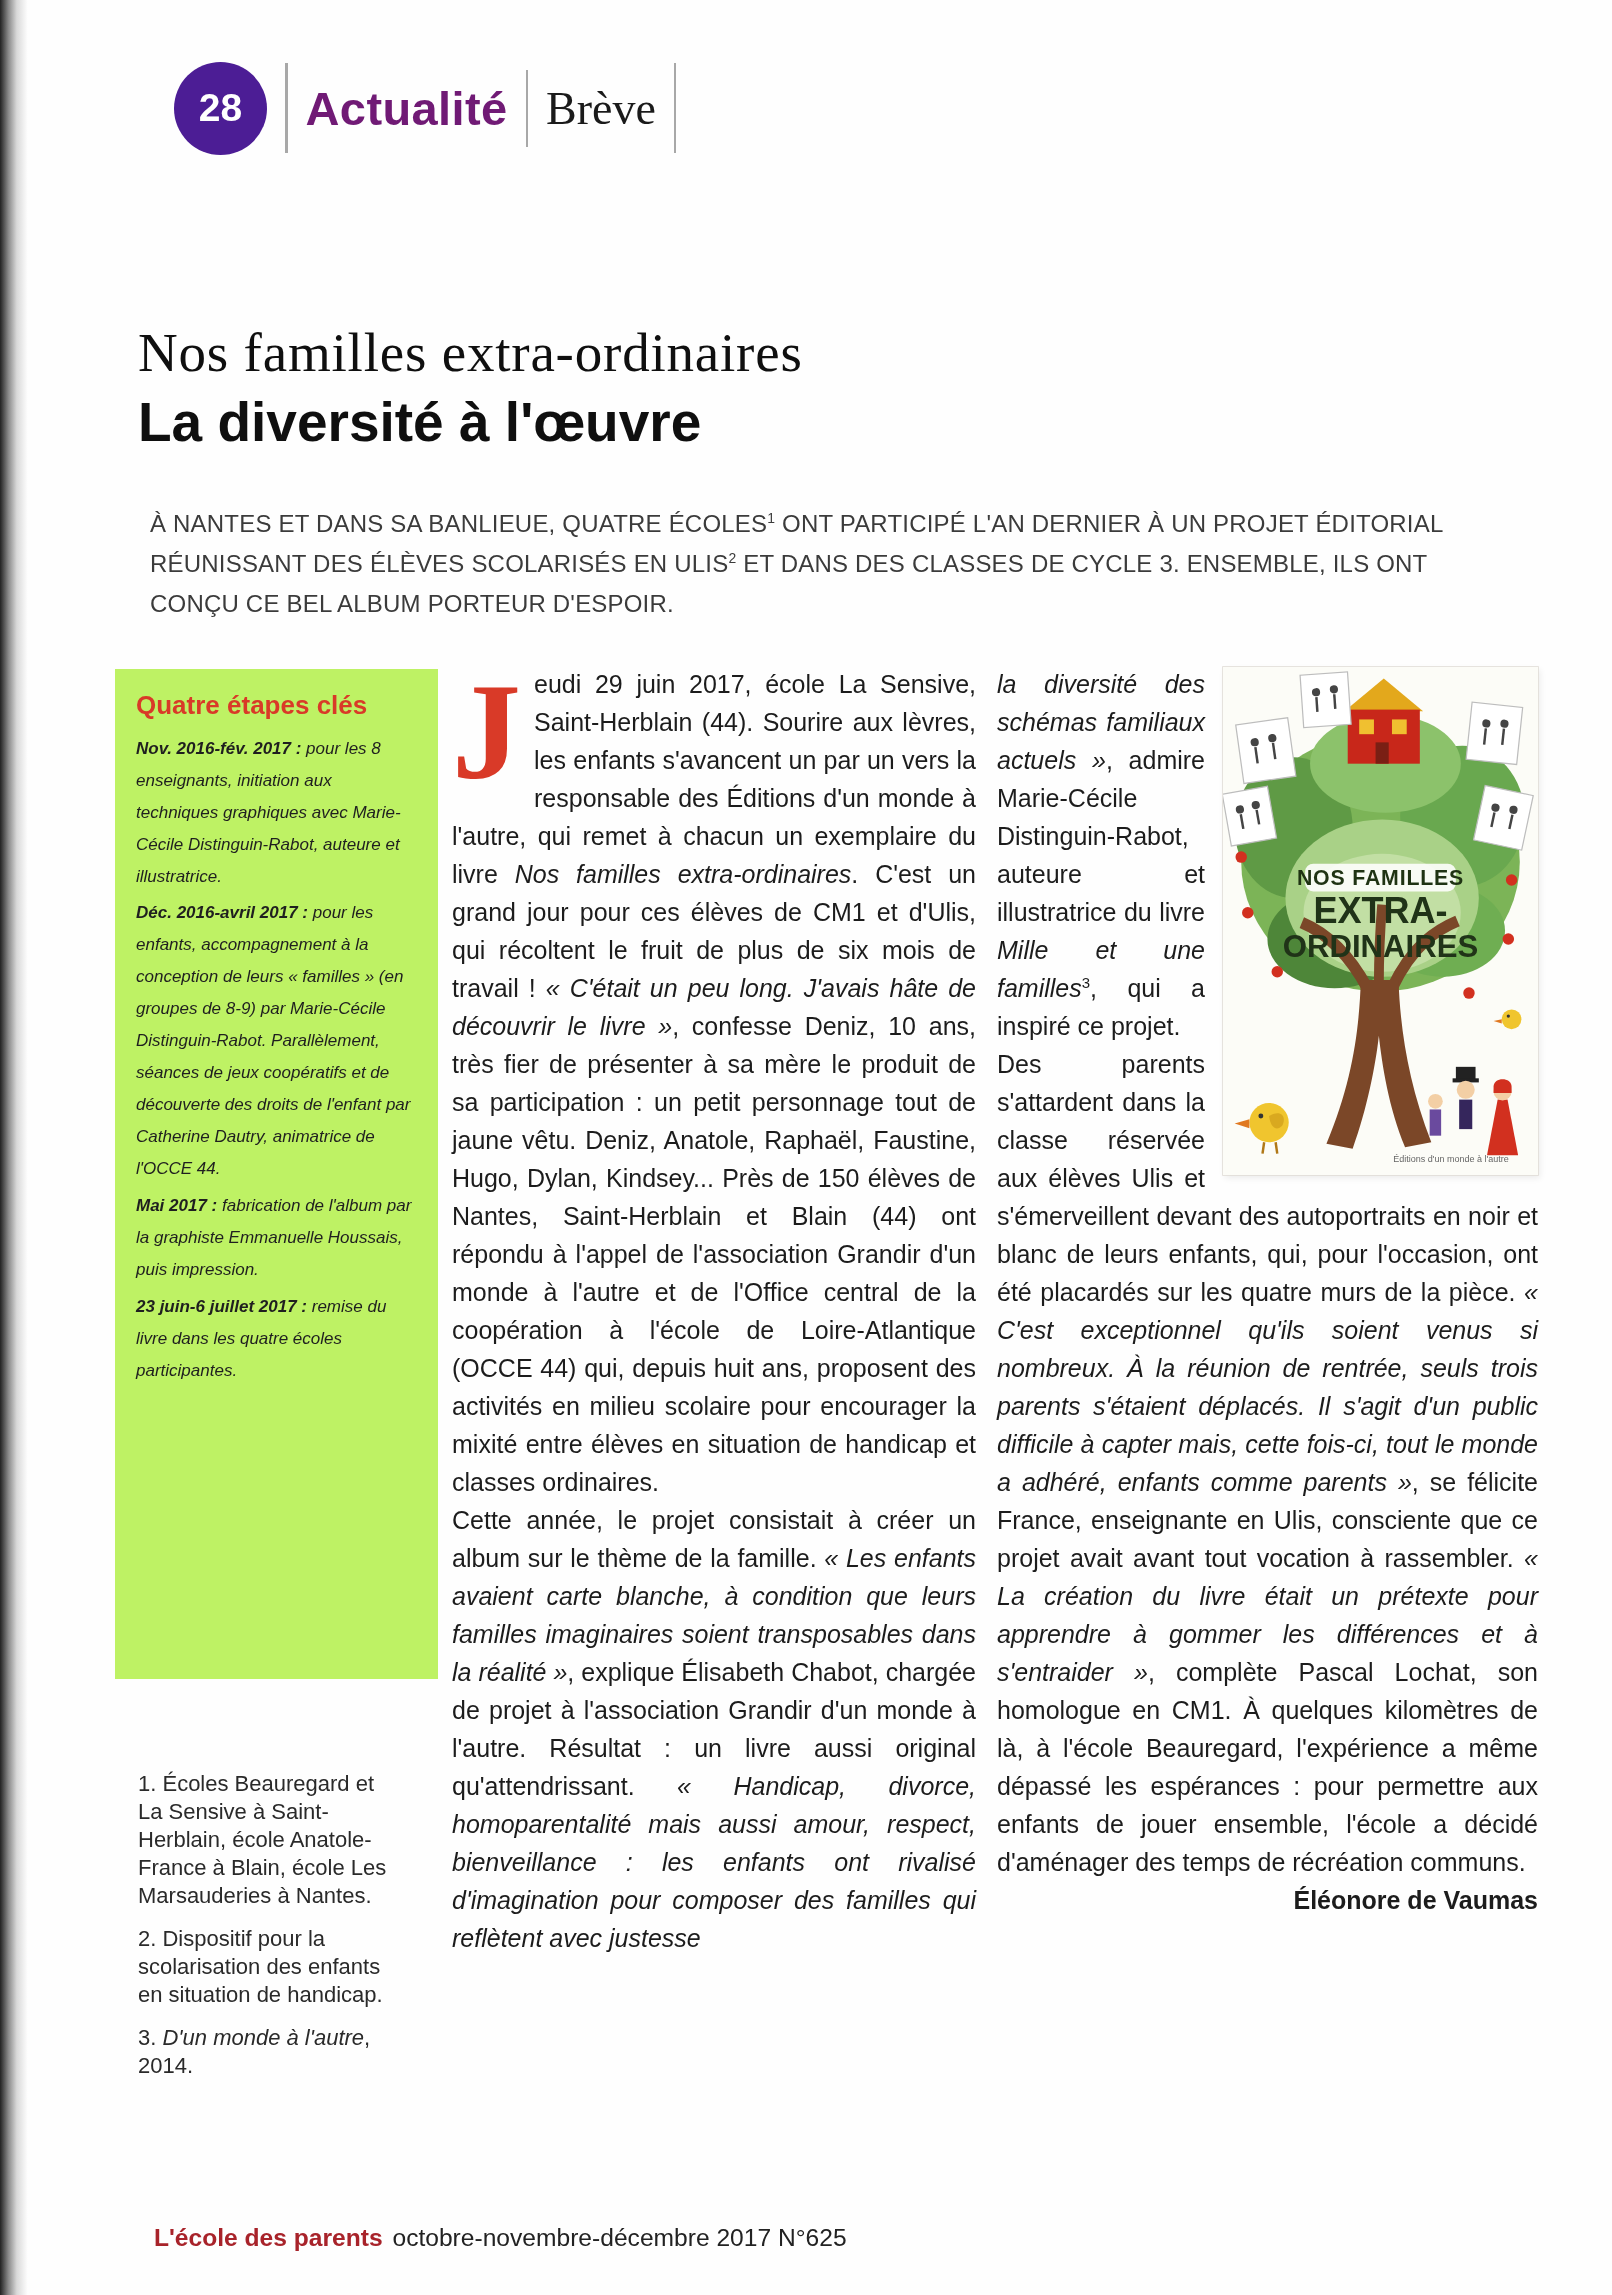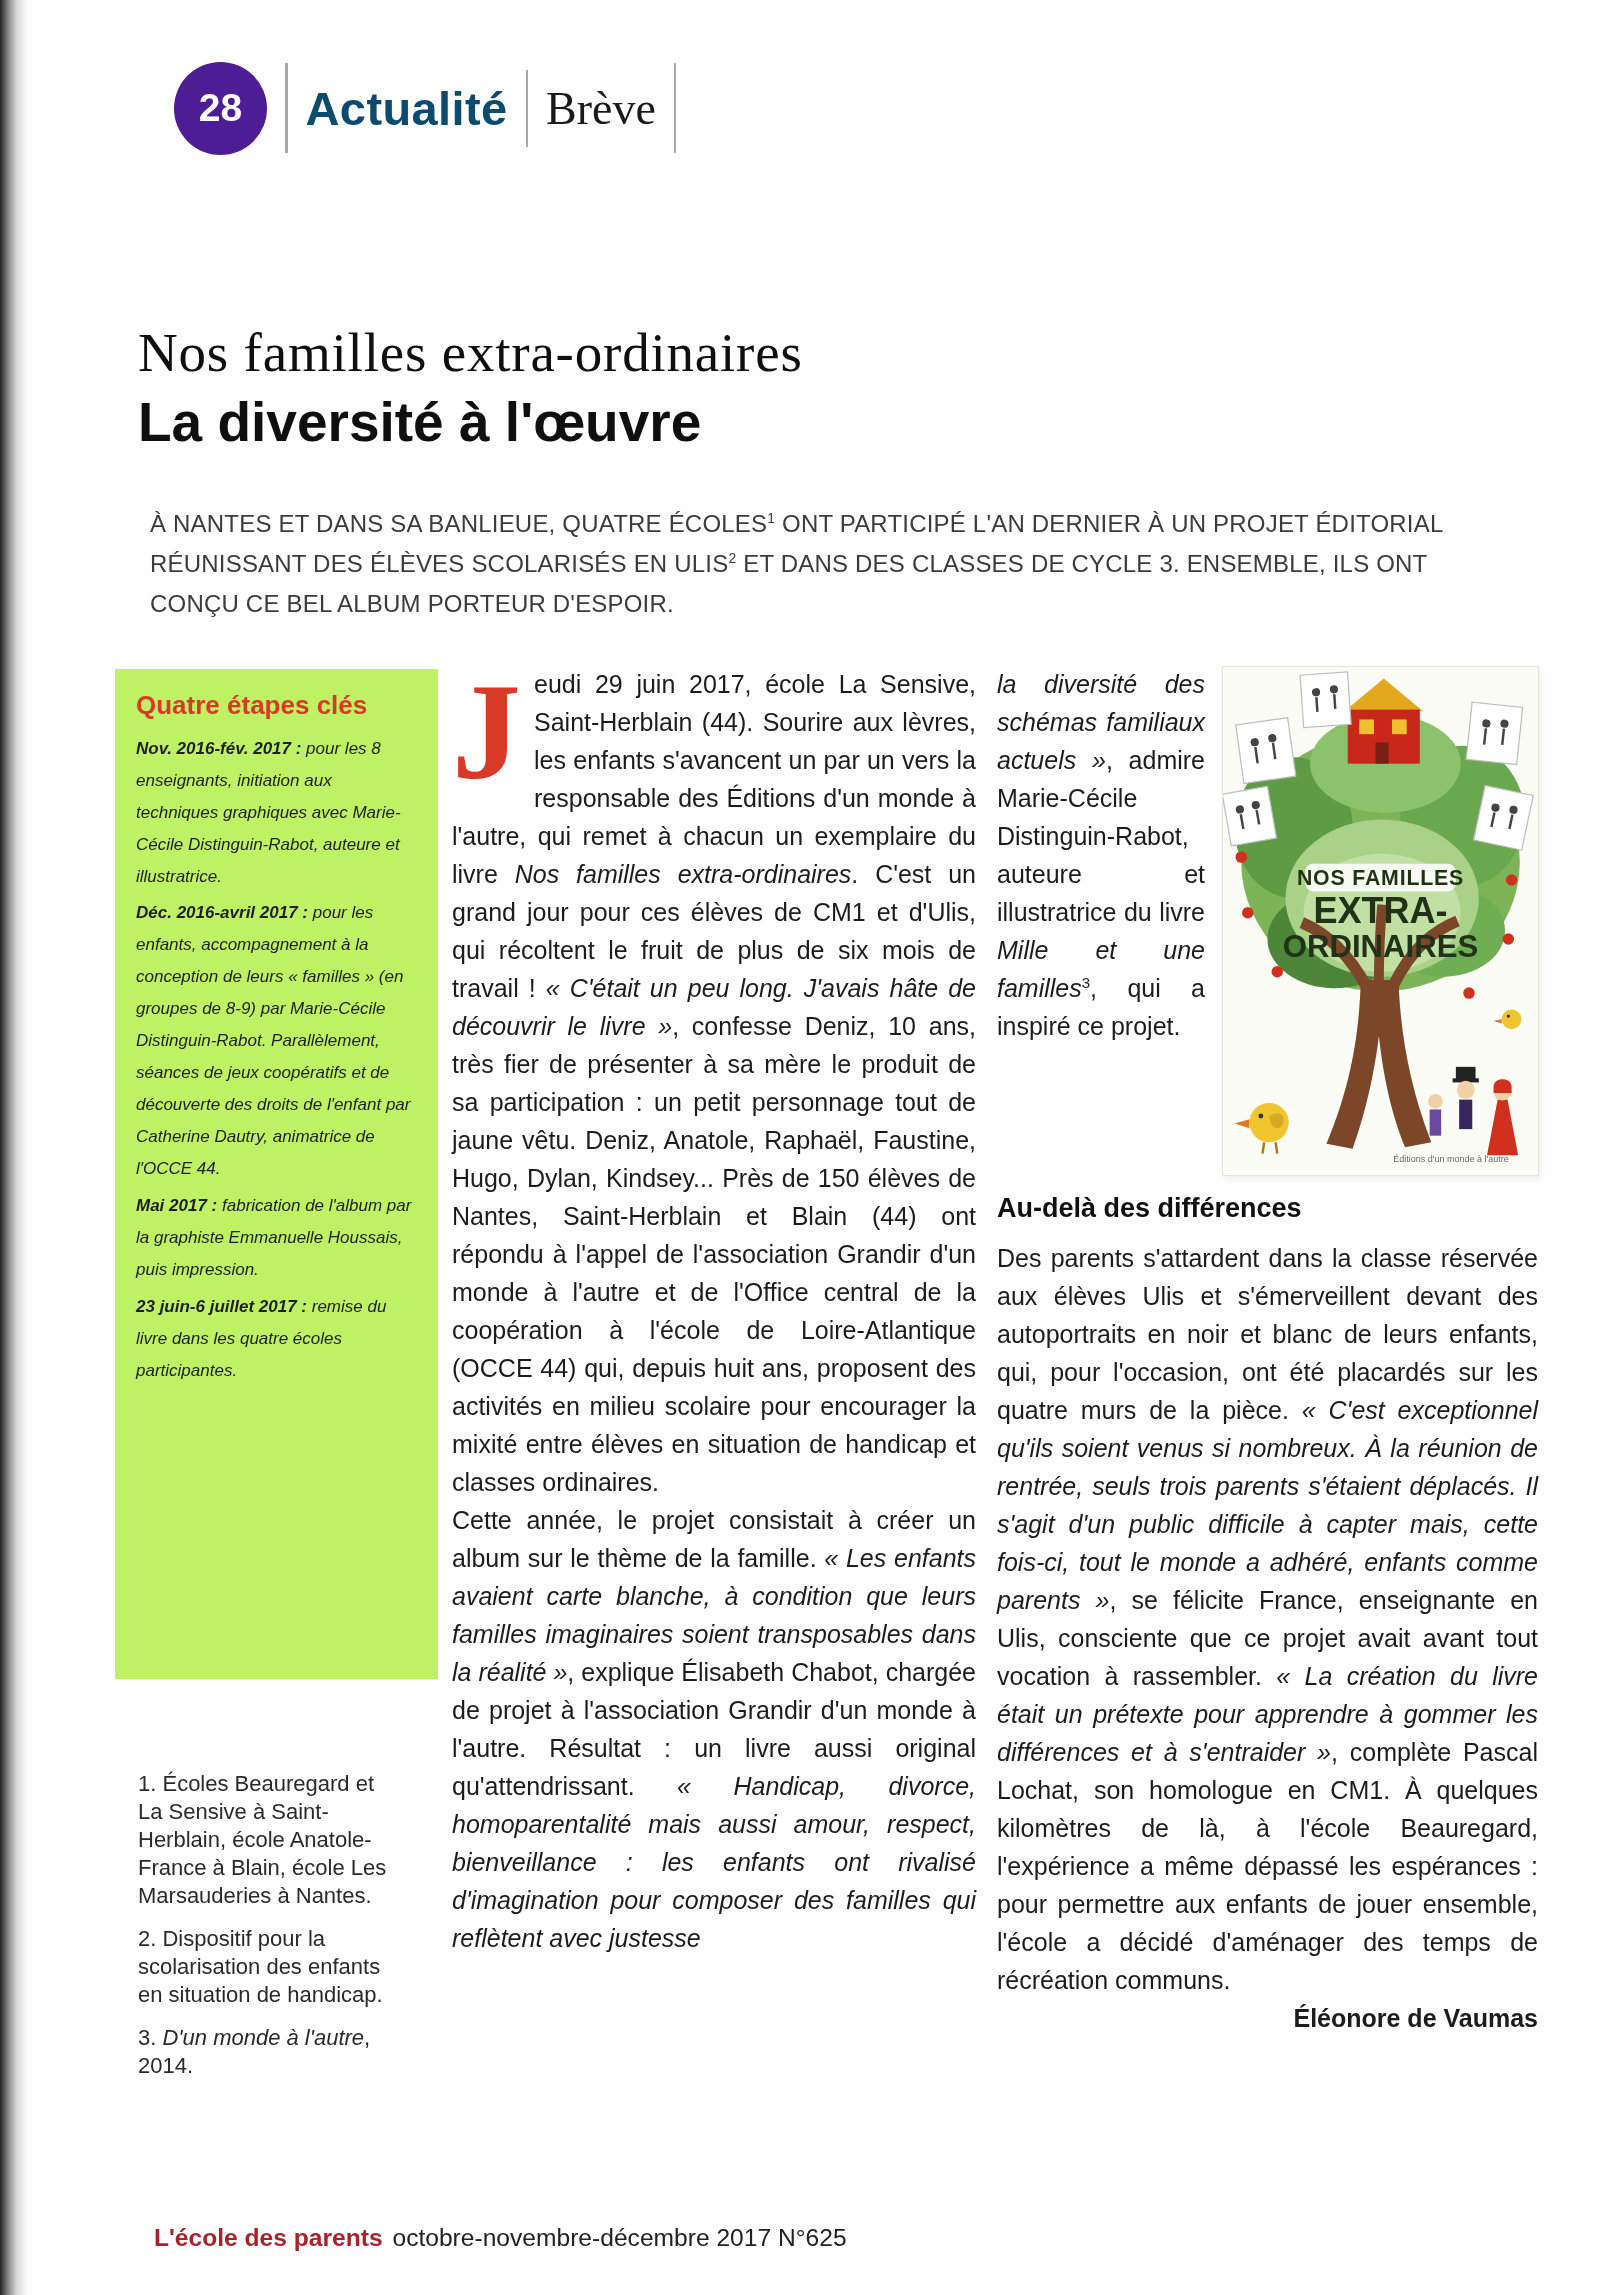--- a/index.html
+++ b/index.html
@@ -12,21 +12,21 @@
     background:linear-gradient(90deg,#222 0%,#8a8a8a 30%,#d9d9d9 60%,#fff 100%);
   }
   
   .masthead{position:absolute;left:174px;top:57px;display:flex;align-items:center;gap:18px;height:102px;}
   .page-number{
     width:93px;height:93px;border-radius:50%;background:#4c1d95;color:#fff;
     display:flex;align-items:center;justify-content:center;font-size:39px;font-weight:700;
   }
   .mast-rule{width:2.5px;background:#a8a8a8;}
   .mast-rule.tall{height:90px;} .mast-rule.short{height:77px;}
-  .section-label{font-size:47px;font-weight:700;color:#0c4a6e;letter-spacing:0.4px;text-align:right;}
+  .section-label{font-size:47px;font-weight:700;color:#701a75;letter-spacing:0.4px;text-align:right;}
   .subsection-label{font-size:46px;font-family:"Liberation Serif",serif;color:#1a1a1a;}
   
   .kicker{position:absolute;left:138px;top:321px;margin:0;font-family:"Liberation Serif",serif;
     font-weight:400;font-size:55px;color:#0f0f0f;letter-spacing:0.8px;}
   .main-title{position:absolute;left:138px;top:390px;margin:0;font-size:55px;font-weight:700;color:#0f0f0f;}
   .standfirst{position:absolute;left:138px;top:492px;width:1370px;margin:12px;
     font-size:24px;line-height:40px;color:#3b3b3b;letter-spacing:0.2px;}
   .standfirst sup{font-size:58%;}
   
   .sidebar{position:absolute;left:115px;top:669px;width:323px;min-height:1010px;box-sizing:border-box;
@@ -205,21 +205,20 @@
         <g>
           <rect x="100" y="240" width="184" height="34" rx="10" fill="#ffffff" opacity="0.88"></rect>
           <text x="192" y="266" text-anchor="middle" font-family="Liberation Sans, sans-serif" font-size="26" font-weight="bold" fill="#1f3313" letter-spacing="1">NOS FAMILLES</text>
           <text x="192" y="312" text-anchor="middle" font-family="Liberation Sans, sans-serif" font-size="44" font-weight="bold" fill="#203318">EXTRA-</text>
           <text x="192" y="354" text-anchor="middle" font-family="Liberation Sans, sans-serif" font-size="38" font-weight="bold" fill="#203318">ORDINAIRES</text>
           <text x="278" y="604" text-anchor="middle" font-family="Liberation Sans, sans-serif" font-size="11" fill="#666">Éditions d'un monde à l'autre</text>
         </g>
       </svg>
     </figure>
     <p><span class="ri">la diversité des schémas familiaux actuels »</span><span>, admire Marie-Cécile Distinguin-Rabot, auteure et illustratrice du livre </span><span class="ri">Mille et une familles</span><sup>3</sup><span>, qui a inspiré ce projet.</span></p>
-    <h4 class="crosshead">Au-delà des différences</h4>
     <p><span>Des parents s'attardent dans la classe réservée aux élèves Ulis et s'émerveillent devant des autoportraits en noir et blanc de leurs enfants, qui, pour l'occasion, ont été placardés sur les quatre murs de la pièce. </span><span class="ri">« C'est exceptionnel qu'ils soient venus si nombreux. À la réunion de rentrée, seuls trois parents s'étaient déplacés. Il s'agit d'un public difficile à capter mais, cette fois-ci, tout le monde a adhéré, enfants comme parents »</span><span>, se félicite France, enseignante en Ulis, consciente que ce projet avait avant tout vocation à rassembler. </span><span class="ri">« La création du livre était un prétexte pour apprendre à gommer les différences et à s'entraider »</span><span>, complète Pascal Lochat, son homologue en CM1. À quelques kilomètres de là, à l'école Beauregard, l'expérience a même dépassé les espérances : pour permettre aux enfants de jouer ensemble, l'école a décidé d'aménager des temps de récréation communs.</span></p>
     <p class="byline">Éléonore de Vaumas</p>
   </div>
 
   <footer class="page-footer">
     <span class="mag">L'école des parents</span><span class="issue">octobre-novembre-décembre 2017  N°625</span>
   </footer>
 </div>
 
 

